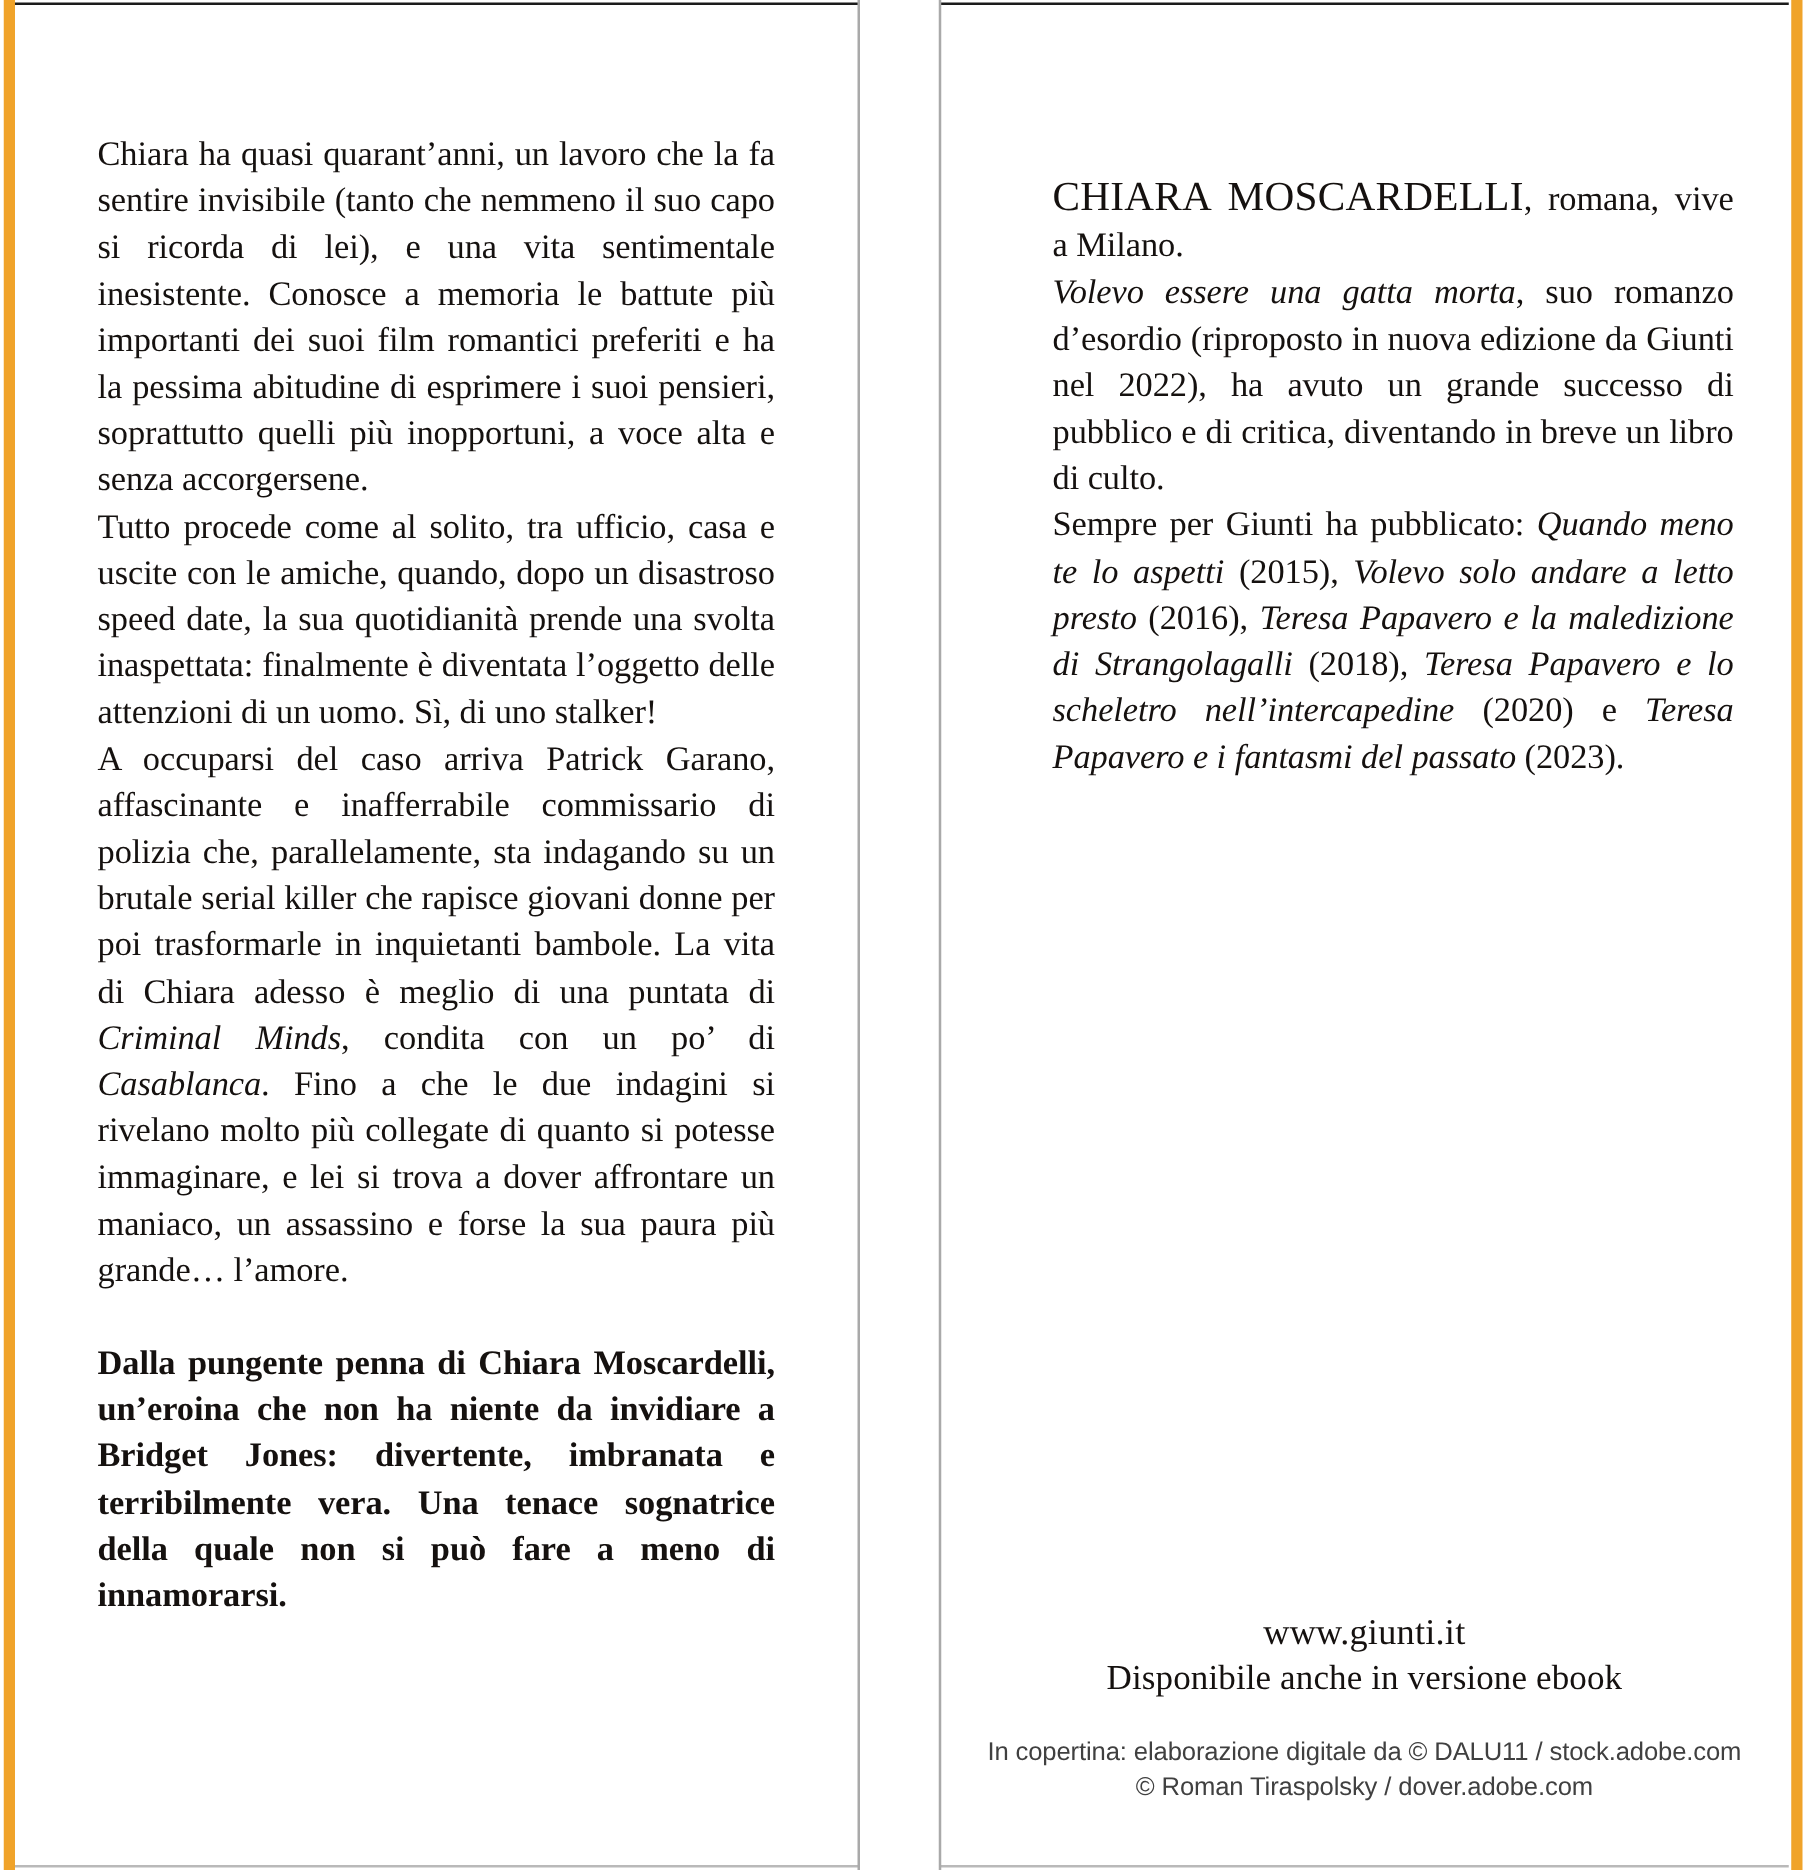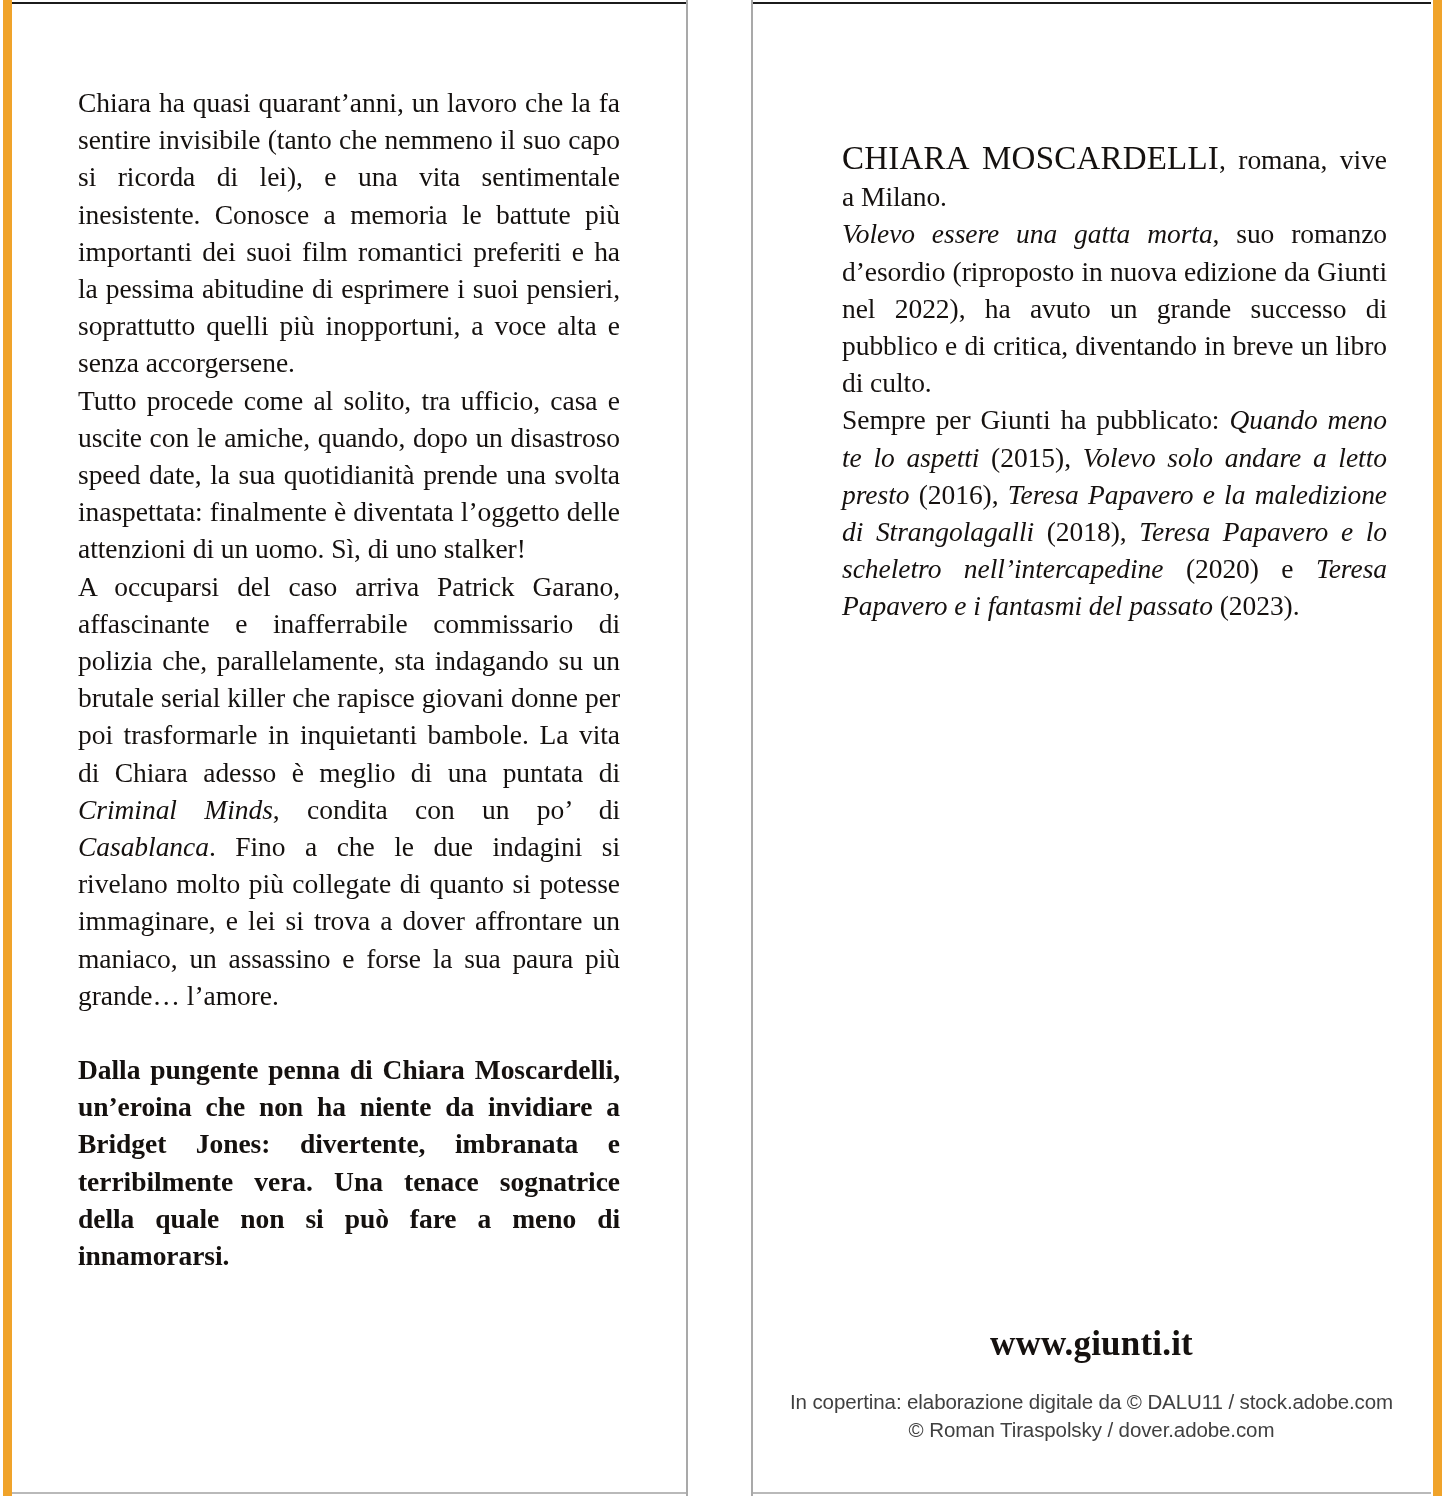--- a/index.html
+++ b/index.html
@@ -71,21 +71,21 @@
     position: absolute;
     top: 0;
     bottom: 0;
   }
   .panel-left  { left: 12px;  width: 674px; }
   .panel-right { left: 752px; width: 679px; margin-top: 48px; }
 
   .col-inner-left {
     position: absolute;
     left: 66px;
-    top: 84px;
+    top: 104px;
     width: 542px;
   }
   .col-inner-right {
     position: absolute;
     left: 90px;
     top: 92px;
     width: 545px;
   }
 
   p.body-par {
@@ -108,22 +108,22 @@
 
   
   .footer {
     position: absolute;
     left: 0;
     right: 0;
     bottom: 52px;
     text-align: center;
   }
   .footer-url {
-    font-size: 35px;
-    font-weight: bold;
+    font-size: 29px;
+    font-weight: normal;
     line-height: 36px;
     letter-spacing: 0.2px;
   }
   .footer-ebook {
     font-size: 28px;
     line-height: 38px;
     letter-spacing: 0.1px;
   }
   .credits {
     margin-top: 26px;
@@ -160,20 +160,21 @@
 
   <div class="panel panel-right">
     <div class="col-inner-right">
       <p class="body-par"><span class="author-name">CHIARA MOSCARDELLI</span><span>, romana, vive a Milano.</span></p>
       <p class="body-par"><span class="it">Volevo essere una gatta morta</span><span>, suo romanzo d’esordio (riproposto in nuova edizione da Giunti nel 2022), ha avuto un grande successo di pubblico e di critica, diventando in breve un libro di culto.</span></p>
       <p class="body-par"><span>Sempre per Giunti ha pubblicato: </span><span class="it">Quando meno te lo aspetti</span><span> (2015), </span><span class="it">Volevo solo andare a letto presto</span><span> (2016), </span><span class="it">Teresa Papavero e la maledizione di Strangolagalli</span><span> (2018), </span><span class="it">Teresa Papavero e lo scheletro nell’intercapedine</span><span> (2020) e </span><span class="it">Teresa Papavero e i fantasmi del passato</span><span> (2023).</span></p>
     </div>
 
     <div class="footer">
       <div class="footer-url">www.giunti.it</div>
+      <div class="footer-ebook">Disponibile anche in versione ebook</div>
       <div class="credits">
         <div>In copertina: elaborazione digitale da © DALU11 / stock.adobe.com</div>
         <div>© Roman Tiraspolsky / dover.adobe.com</div>
       </div>
     </div>
   </div>
 
 </div>
 
 </body></html>

